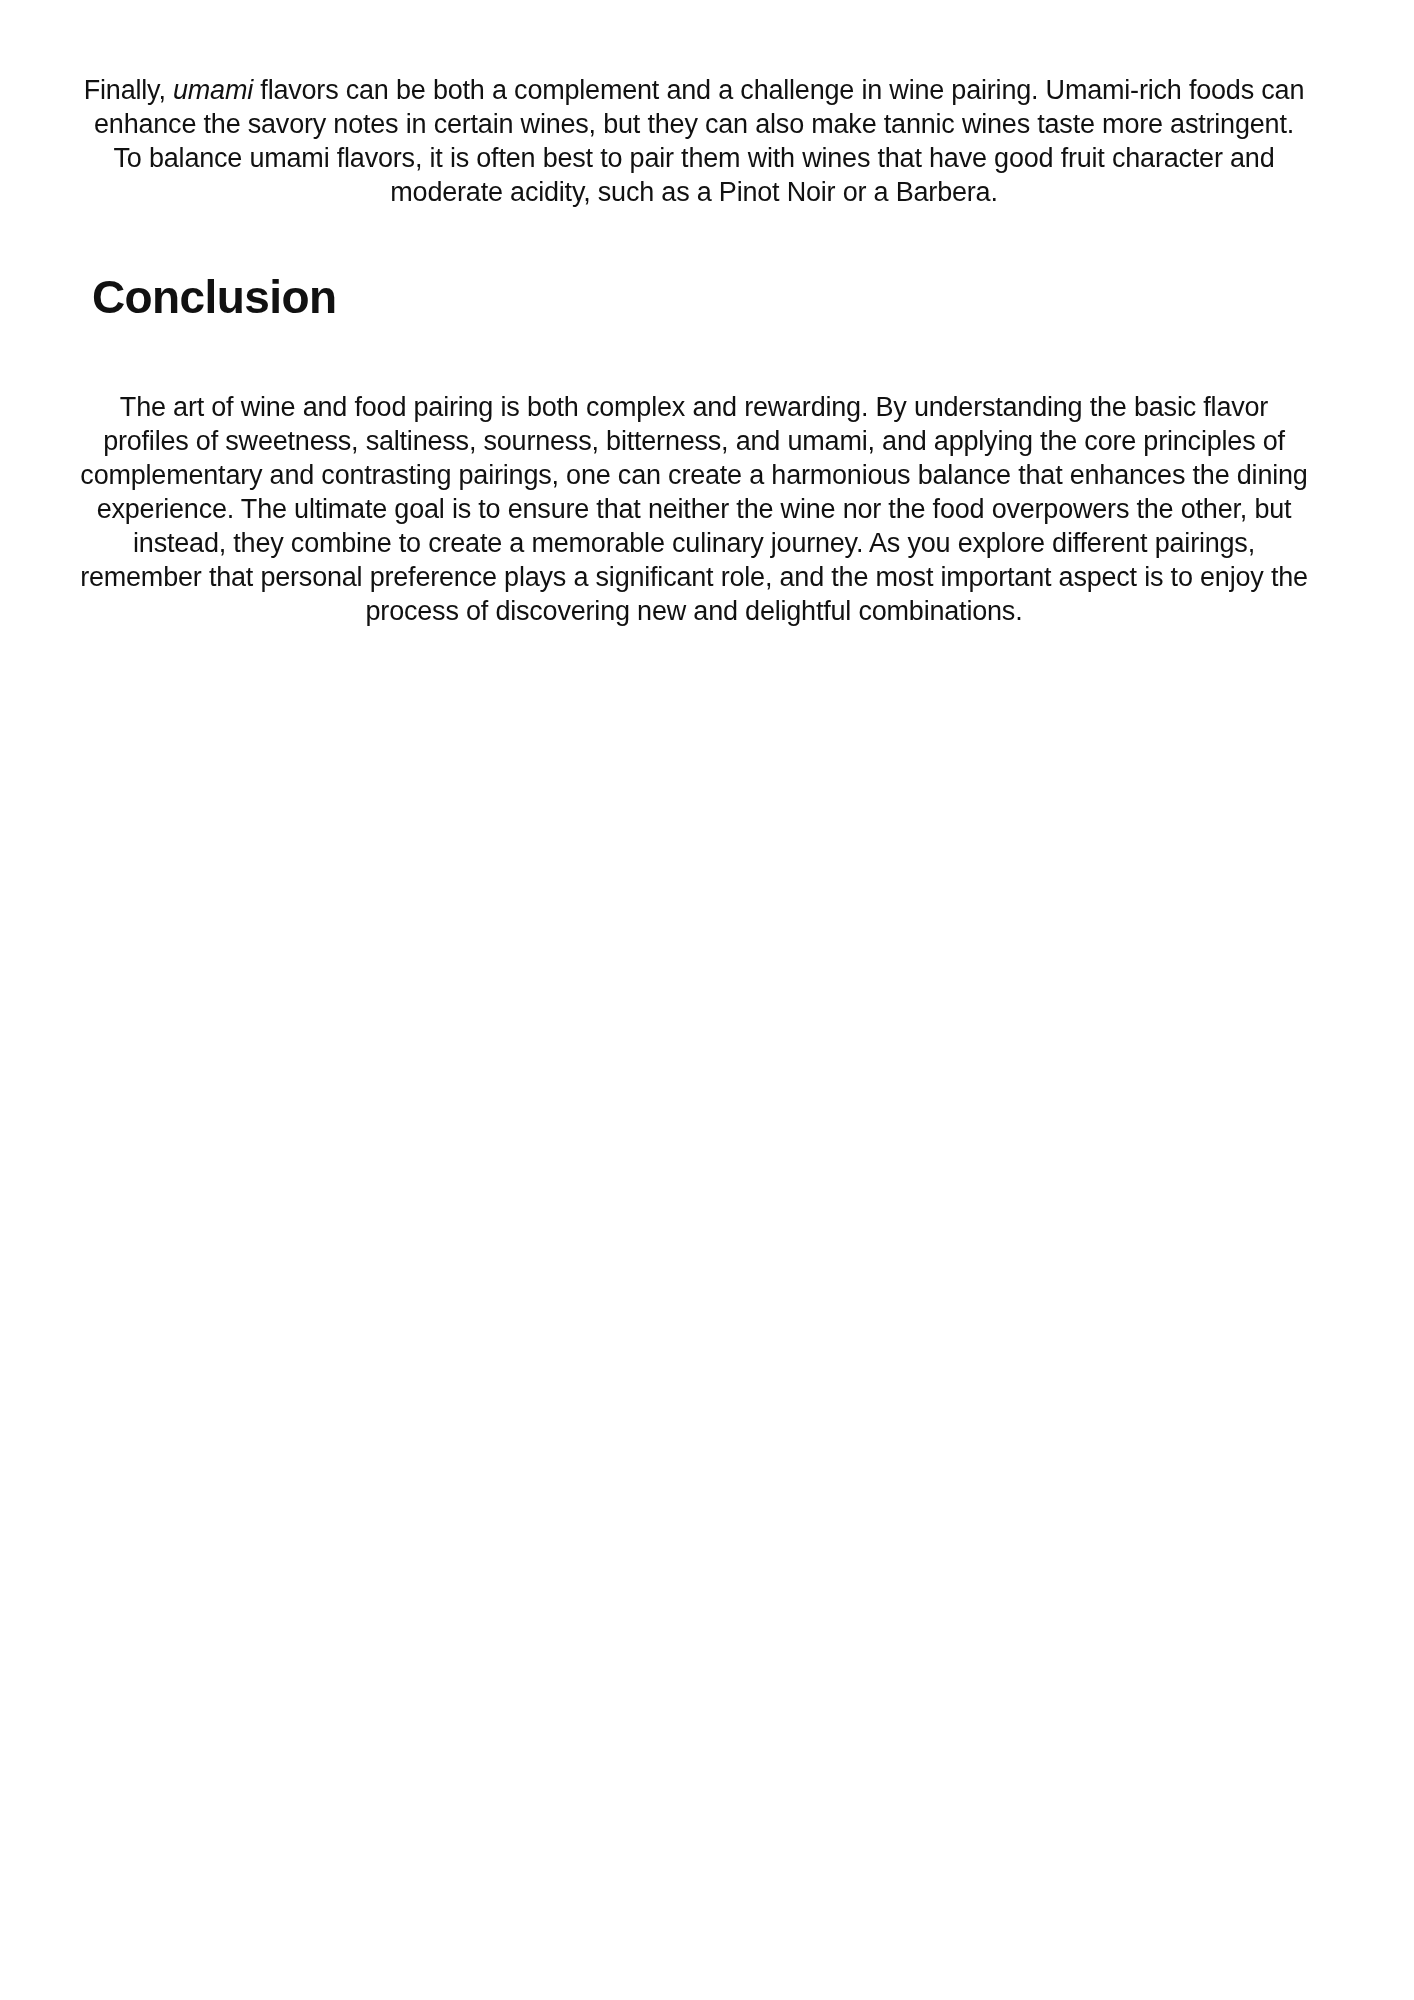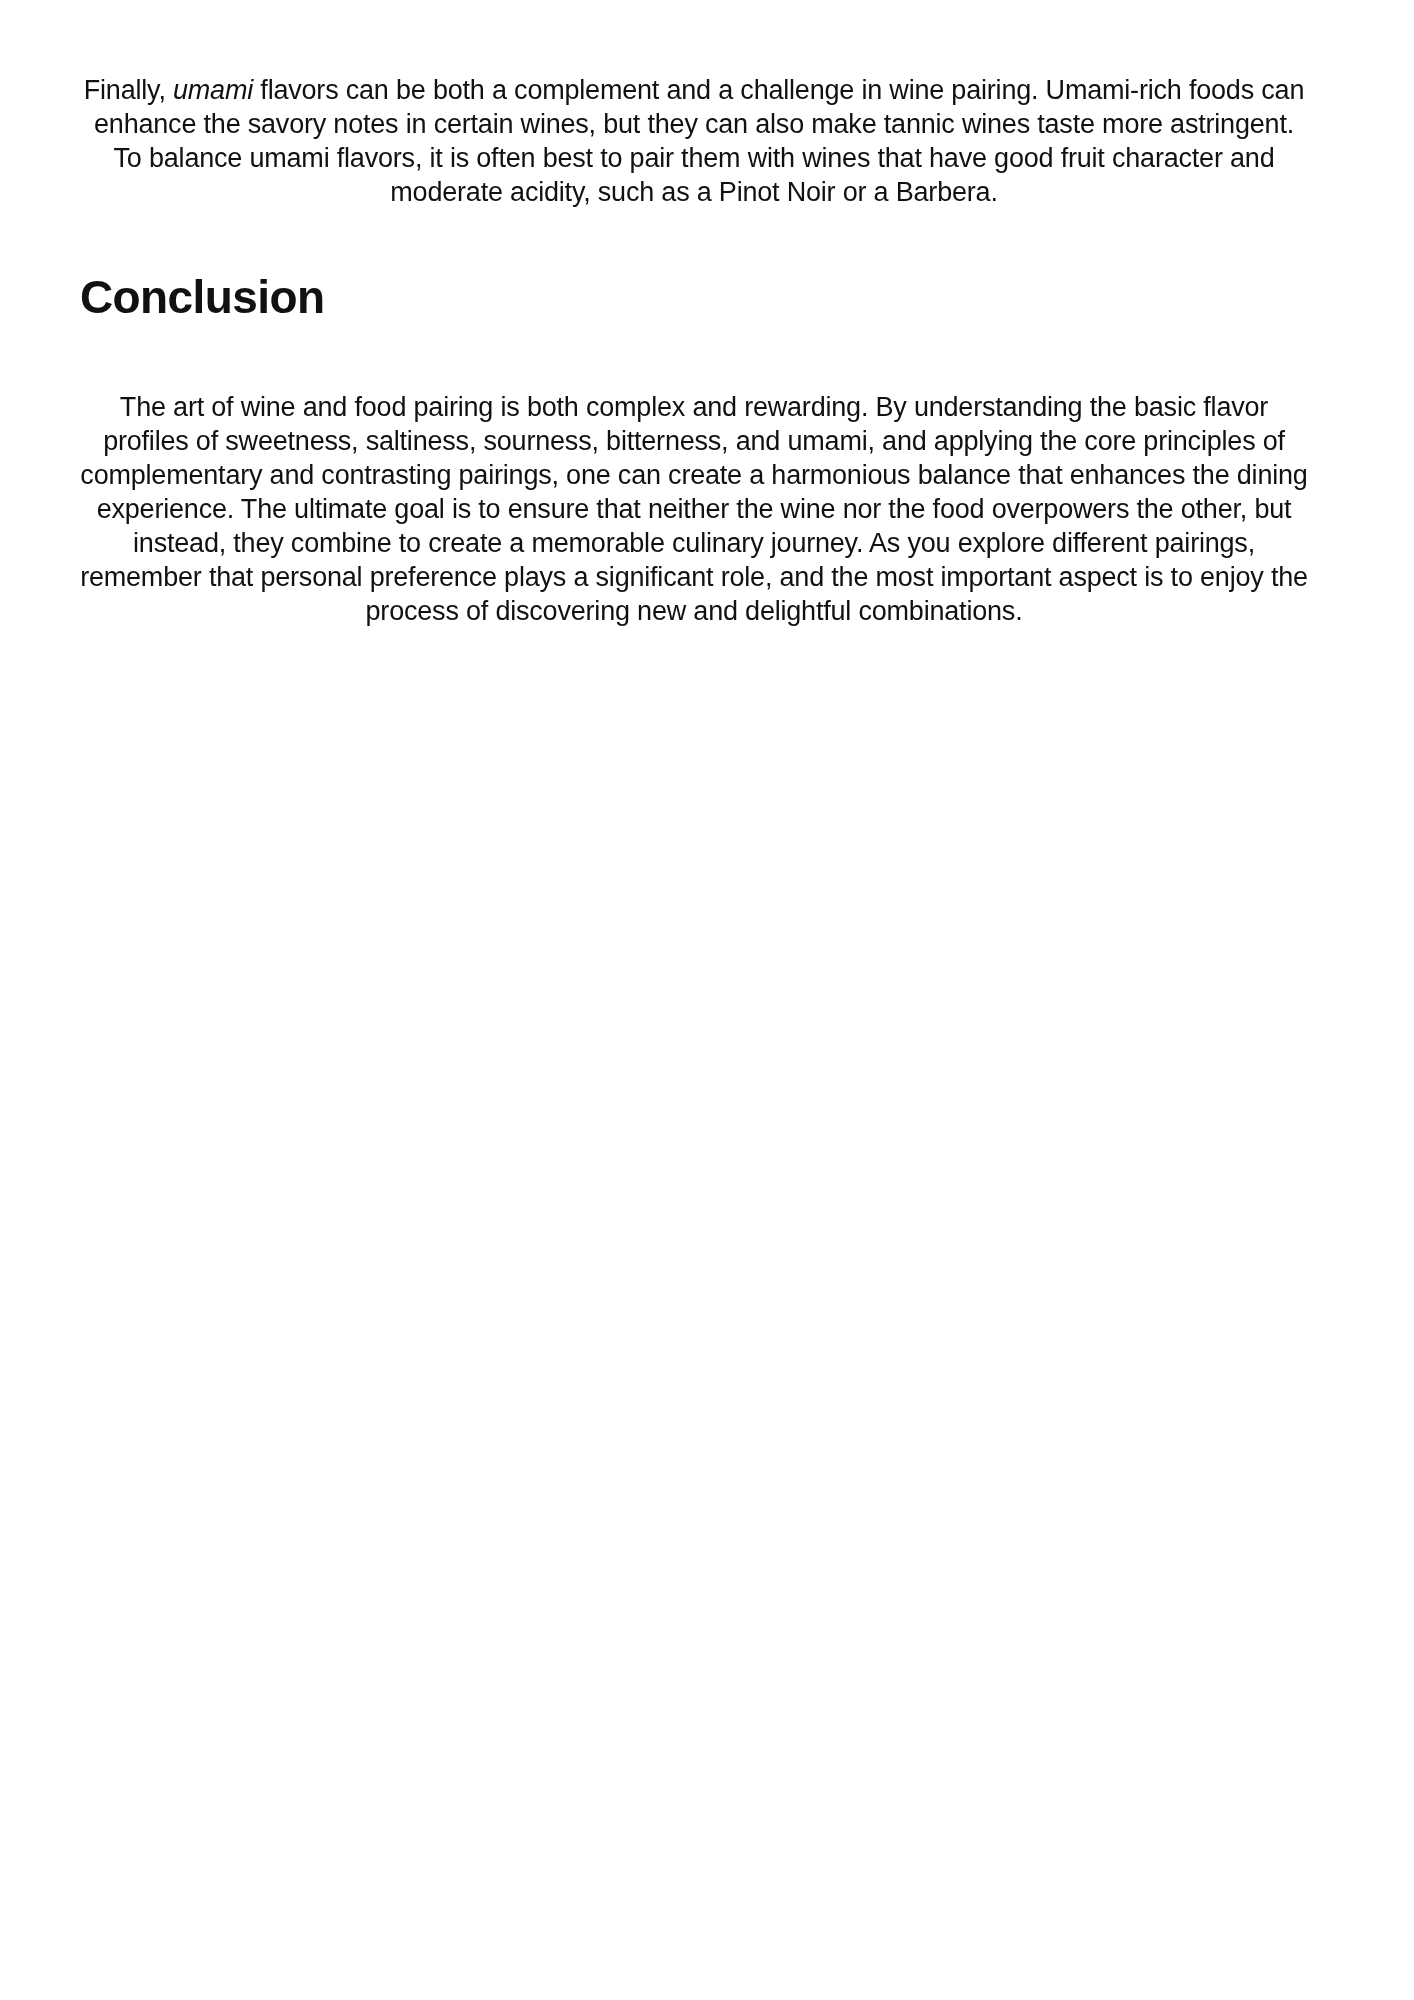--- a/index.html
+++ b/index.html
@@ -29,21 +29,21 @@
   }
   p.body-text {
     margin: 0;
     padding: 0;
     text-align: center;
   }
   em.term {
     font-style: italic;
   }
   h1.heading {
-    margin: 62px 0 66px 0;
+    margin: 62px 0 66px 12px;
     padding: 0;
     font-size: 46px;
     line-height: 53px;
     font-weight: 700;
     letter-spacing: -0.6px;
     color: var(--text-color, #111111);
   }
 </style>
 </head>
 <body>

